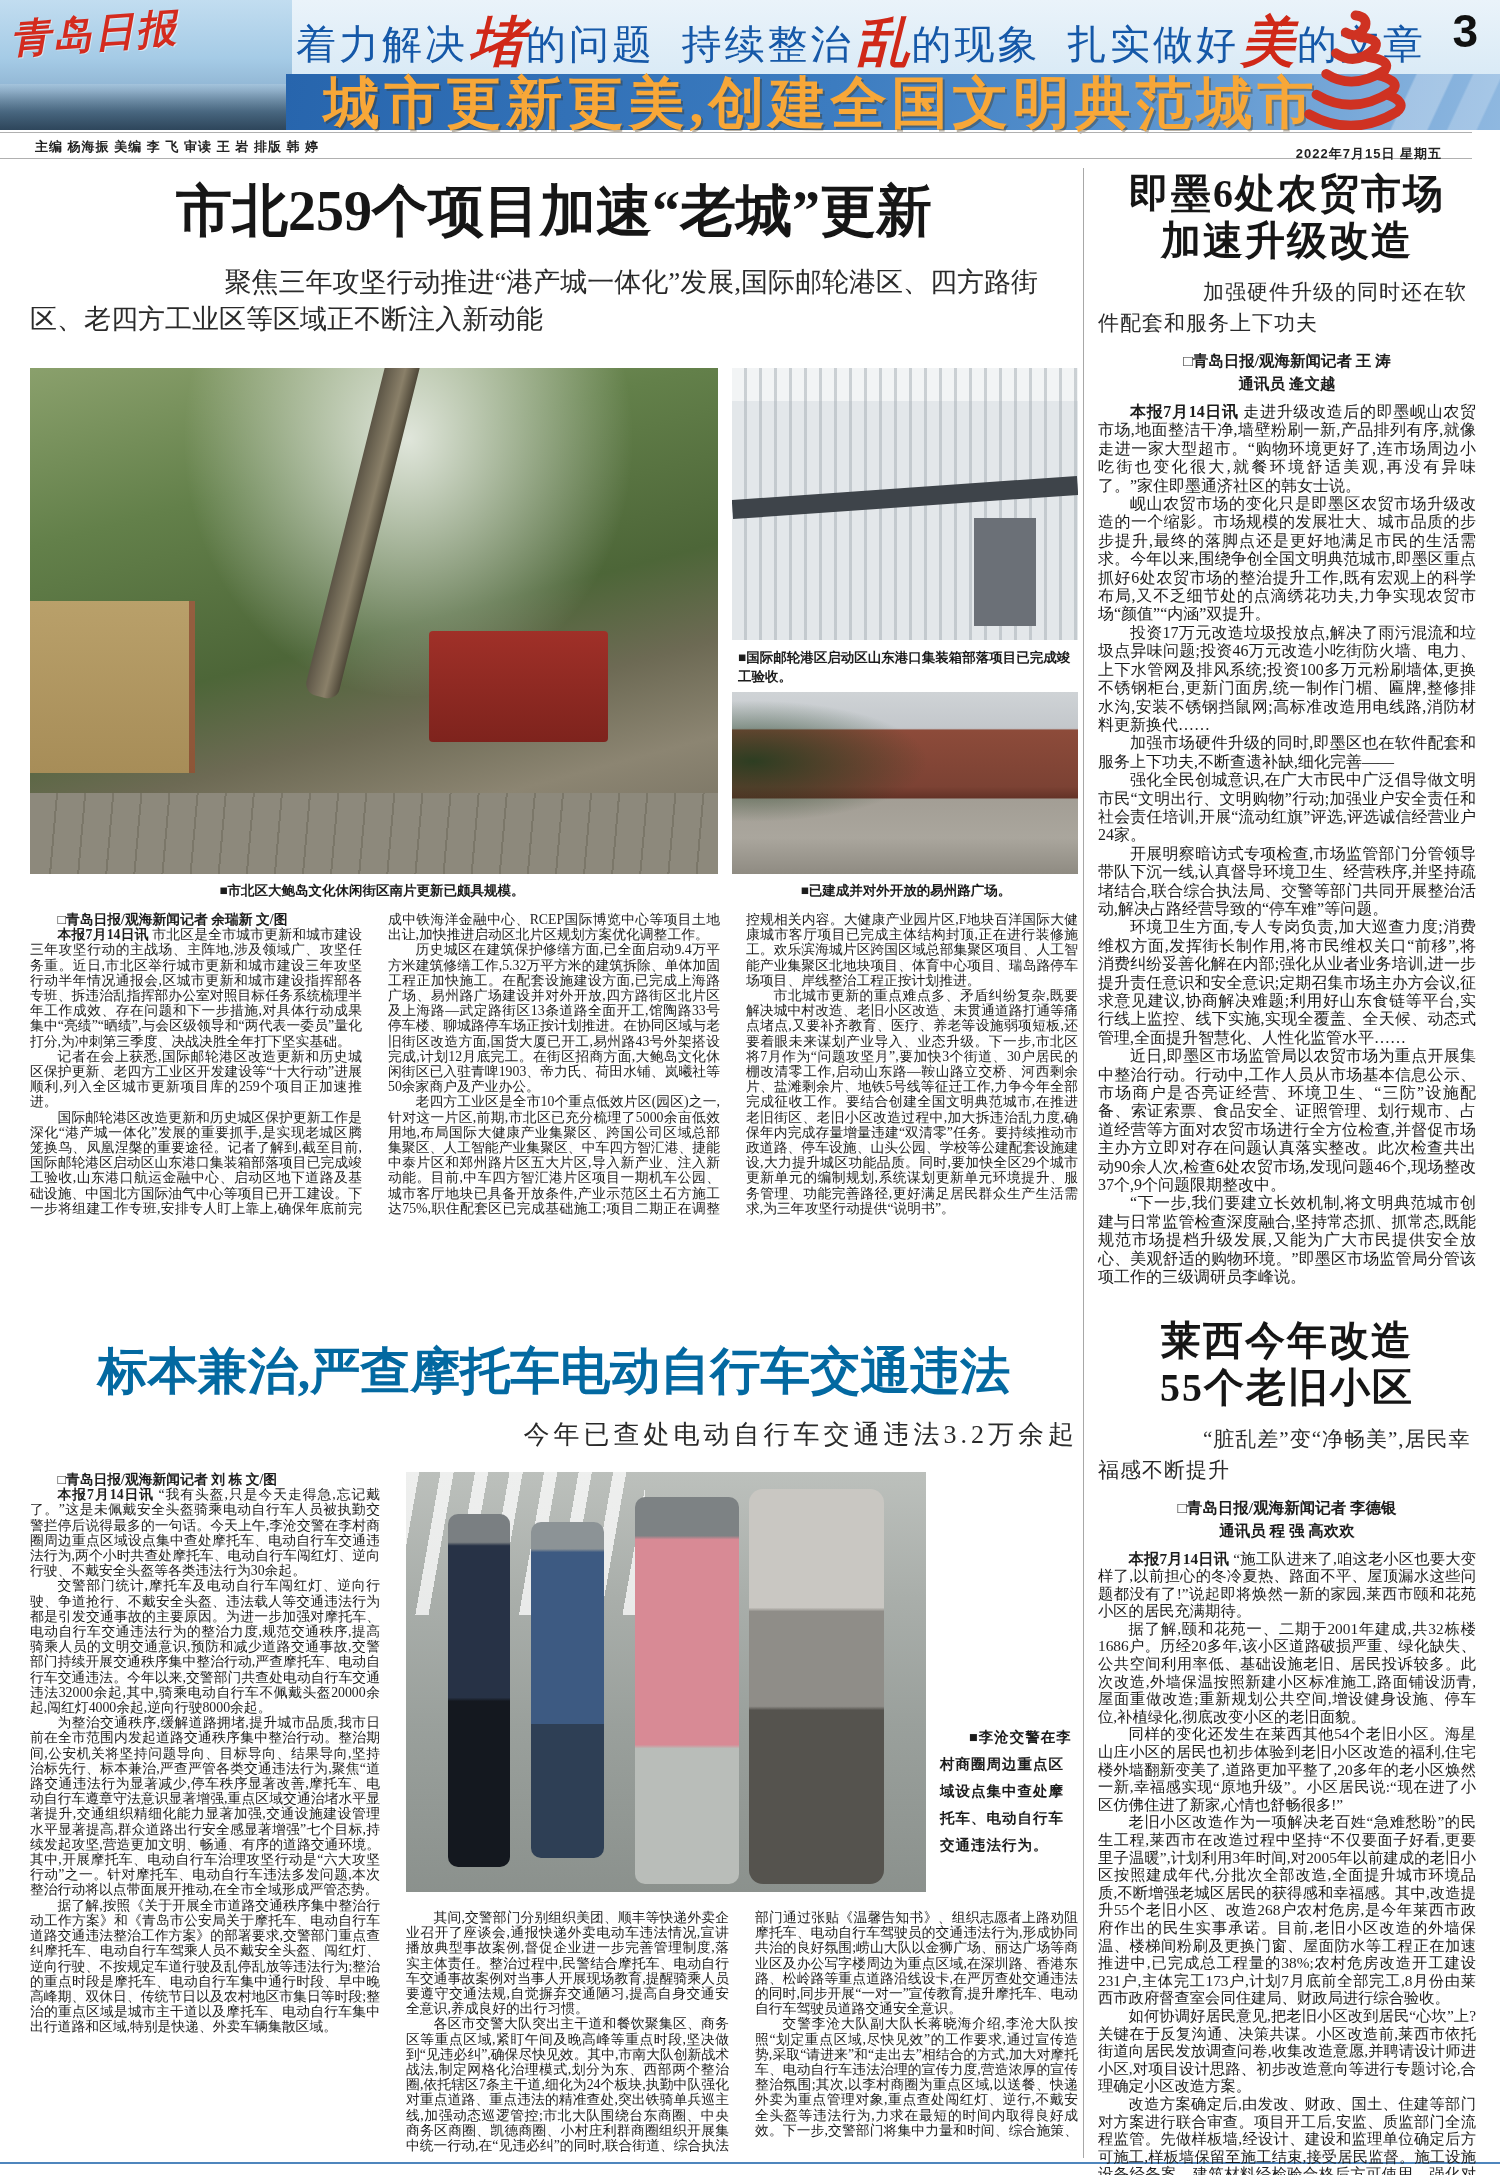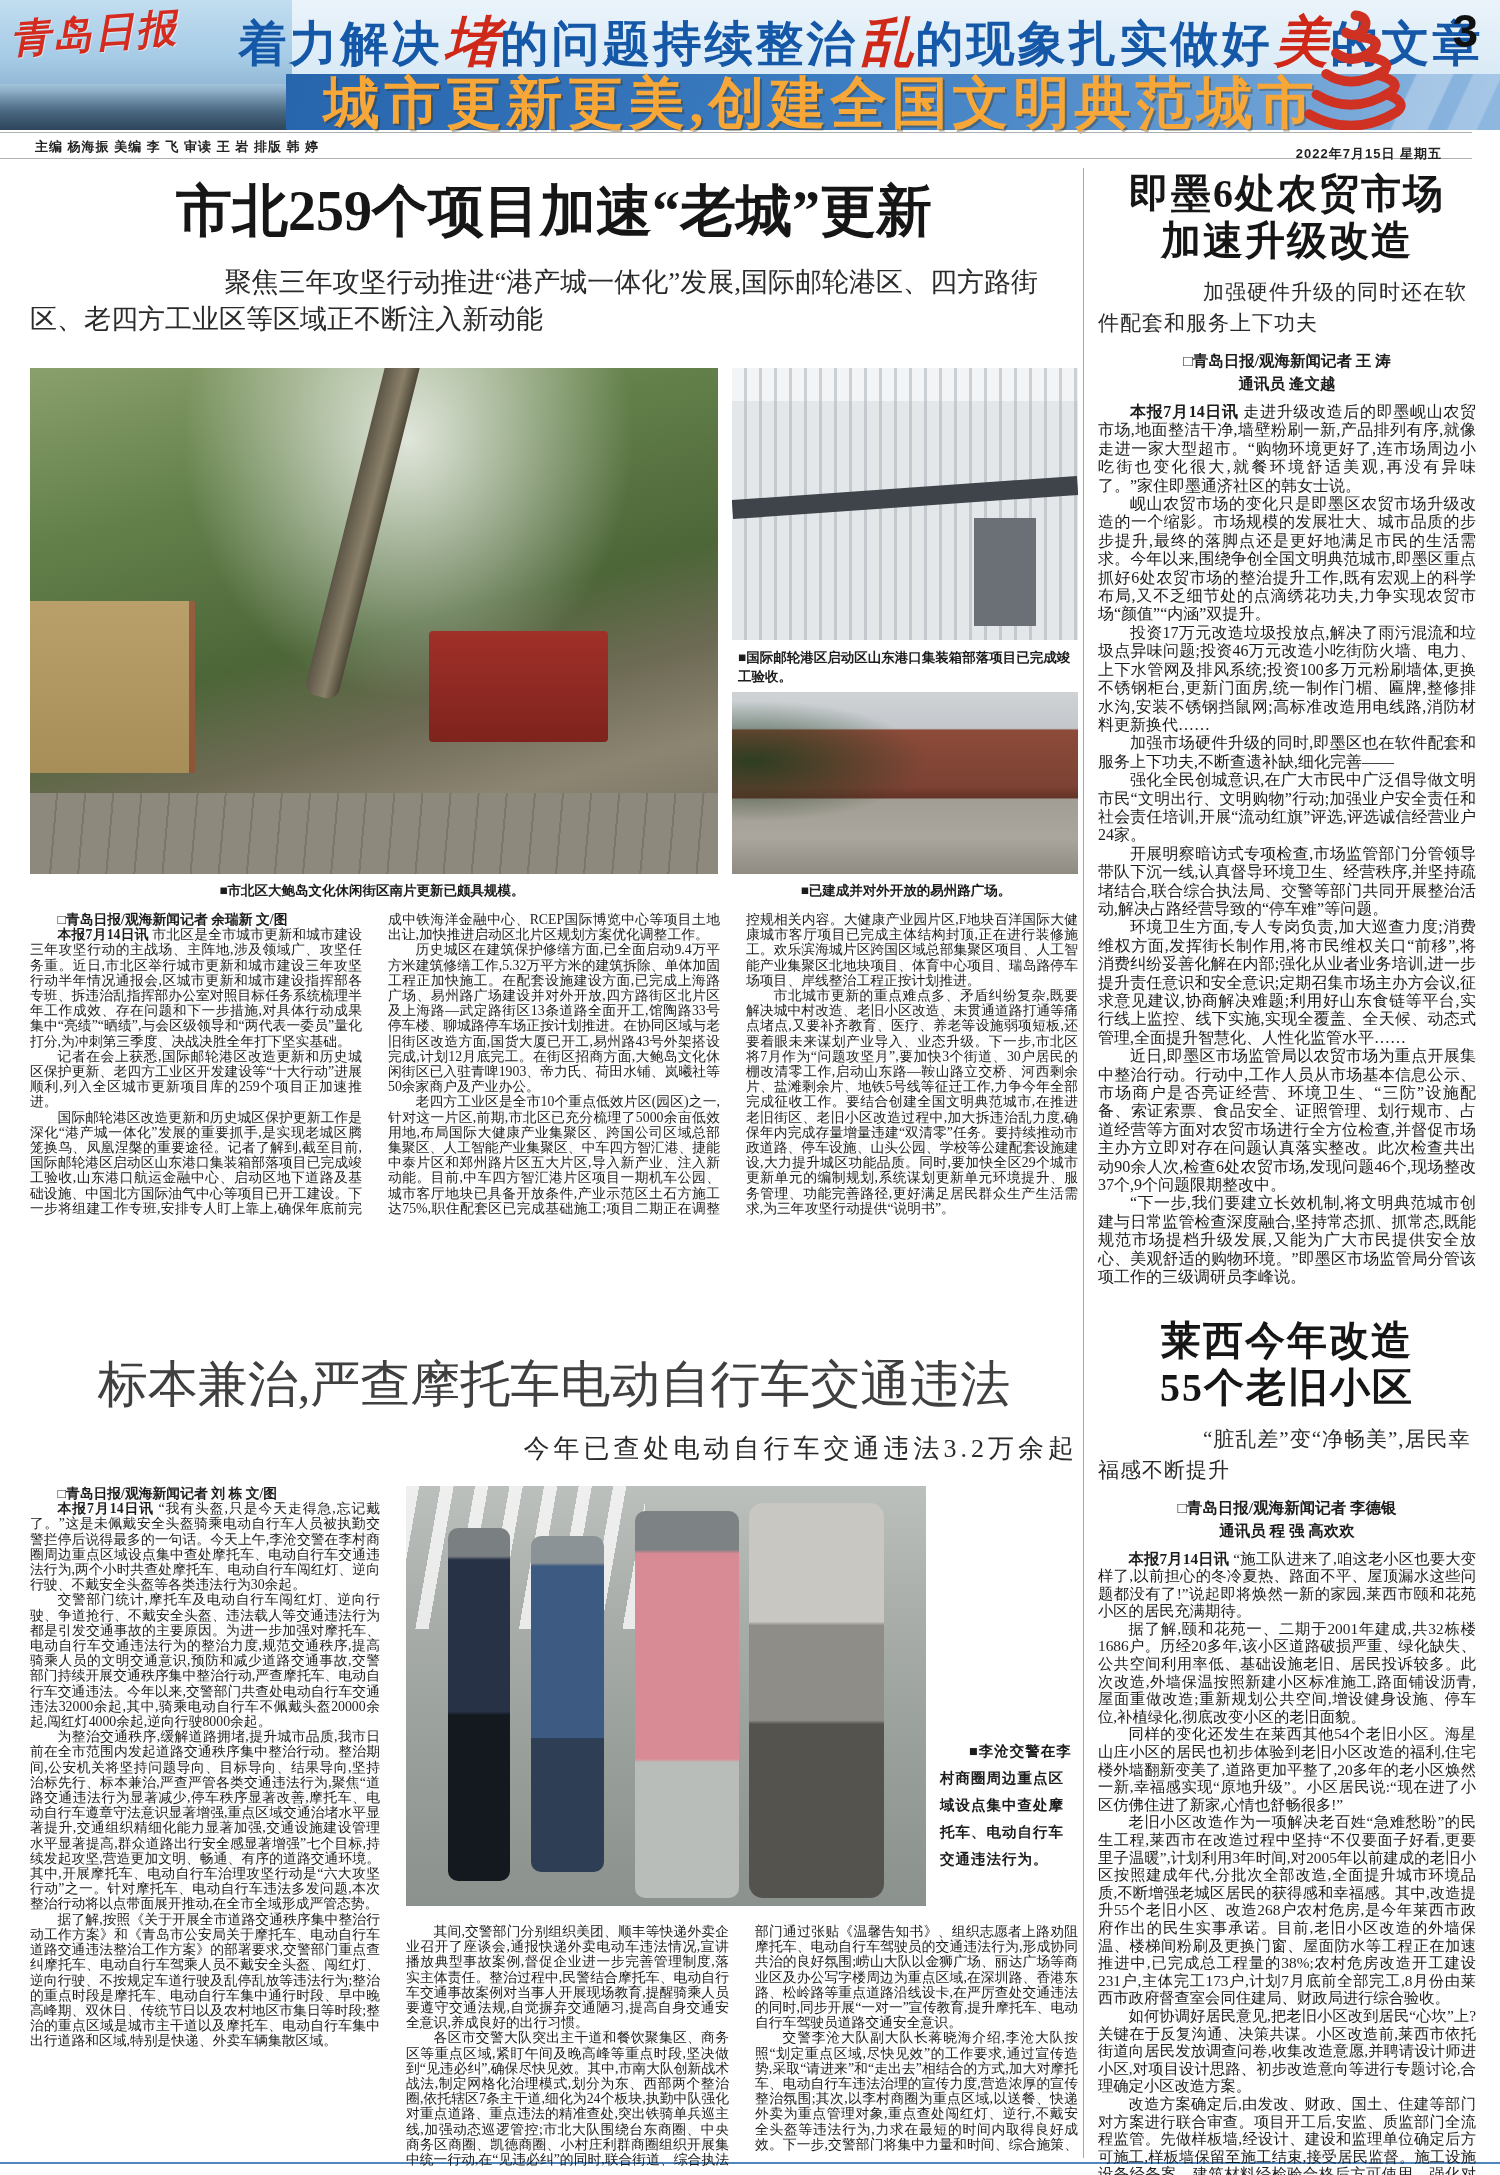--- a/index.html
+++ b/index.html
@@ -3,21 +3,21 @@
 <meta charset="utf-8">
 <style>
   html,body{margin:0;padding:0;background:#ffffff;}
   body{width:1500px;height:2175px;position:relative;font-family:"Liberation Serif","DejaVu Serif",serif;color:#1c1c1c;overflow:hidden;}
   
   .banner{position:absolute;left:0;top:0;width:1500px;height:130px;background:linear-gradient(180deg,#eaf3fa 0%,#d9eaf6 60%,#cfe3f2 100%);}
   .masthead{position:absolute;left:0;top:0;width:292px;height:130px;background:linear-gradient(180deg,#c2ddf0 0%,#a5cbe6 45%,#8fb4d2 70%,#678ca8 88%,#54758e 100%);overflow:hidden;}
   .masthead:after{content:"";position:absolute;left:0;bottom:0;width:100%;height:46px;background:linear-gradient(180deg,rgba(255,255,255,.15),rgba(45,70,92,.55) 60%,rgba(30,50,70,.7));}
   .masthead .logo{position:absolute;left:10px;top:6px;font-weight:900;font-size:40px;color:#d42b1e;font-style:italic;letter-spacing:2px;text-shadow:1px 1px 0 rgba(255,255,255,.5);transform:rotate(-4deg);}
   .slogan{position:absolute;left:296px;top:14px;width:1130px;height:60px;display:flex;align-items:center;justify-content:center;white-space:nowrap;}
-  .slogan .b{font-family:"Liberation Sans","DejaVu Sans",sans-serif;font-weight:700;font-size:48px;color:#1558a8;letter-spacing:3px;}
+  .slogan .b{font-family:"Liberation Sans","DejaVu Sans",sans-serif;font-weight:400;font-size:40px;color:#1558a8;letter-spacing:3px;}
   .slogan .r{font-weight:900;font-size:54px;color:#d02818;font-style:italic;margin:0 2px;transform:translateY(-2px);}
   .slogan .gap{display:inline-block;width:34px;}
   .pageno{position:absolute;right:22px;top:4px;font-family:"Liberation Sans","DejaVu Sans",sans-serif;font-weight:900;font-size:46px;color:#111;}
   .band{position:absolute;left:286px;top:74px;right:0;height:56px;background:linear-gradient(100deg,#2765ad 0%,#3c7cc0 45%,#5c95cf 72%,#8fb8e0 100%);}
   .band:after{content:"";position:absolute;right:0;top:0;height:100%;width:220px;background:linear-gradient(115deg,transparent 55%,rgba(255,255,255,.28) 56% 70%,transparent 71% 78%,rgba(255,255,255,.22) 79% 90%,transparent 91%);}
   .band-title{position:absolute;left:20px;top:-8px;width:1030px;text-align:center;font-weight:900;font-size:56px;letter-spacing:5px;color:#f7a738;text-shadow:2px 2px 0 rgba(60,40,5,.35);white-space:nowrap;}
   .sculpt{position:absolute;left:1292px;top:2px;z-index:5;}
   
   .meta{position:absolute;left:0;top:132px;width:1472px;height:27px;border-top:1px solid #b0b0b0;border-bottom:1px solid #b0b0b0;box-sizing:border-box;font-family:"Liberation Sans","DejaVu Sans",sans-serif;font-size:13px;color:#222;}
   .meta .ed{position:absolute;left:35px;top:5px;font-weight:700;letter-spacing:1px;}
@@ -46,21 +46,21 @@
   .ph-brick{width:346px;flex:1;background:radial-gradient(ellipse at 6% 38%,rgba(30,60,30,.85),transparent 38%),linear-gradient(180deg,#cfd3d6 0%,#c3c7cb 20%,#8d4b3a 21%,#7c4234 52%,#653327 58%,#a39e95 59%,#aaa69d 80%,#8f8b82 100%);}
   .caps{display:flex;gap:20px;margin-top:8px;}
   .cap{font-size:13.5px;font-weight:700;text-align:center;}
   .cap.w-left{width:688px;}
   .cap.w-right{width:346px;}
   .body3{margin-top:12px;height:432px;overflow:hidden;column-count:3;column-gap:26px;text-align:justify;font-size:13.8px;line-height:15.2px;}
   .pp{margin:0;text-indent:2em;}
   .byline-p{text-indent:2em;font-weight:700;}
   
   .bottom{position:absolute;left:30px;top:1338px;width:1048px;}
-  .h2b{margin:13px;text-align:center;font-size:50px;font-weight:400;color:#404040;white-space:nowrap;}
+  .h2b{margin:0;text-align:center;font-size:50px;font-weight:700;color:#0369a1;white-space:nowrap;}
   .sub2{margin:12px 0 0 0;text-align:right;font-size:26px;letter-spacing:4px;color:#2a2a2a;}
   .bot-wrap{margin-top:20px;display:flex;gap:26px;}
   .bcol1{width:350px;height:708px;overflow:hidden;text-align:justify;font-size:13.8px;line-height:15.2px;}
   .bright{width:672px;}
   .ph-police{width:520px;height:420px;background:linear-gradient(180deg,#bcc0bc 0%,#a9aeaa 30%,#9aa09c 60%,#8b918d 100%);}
   .ph-police .cross{position:absolute;left:0;top:0;width:46%;height:34%;background:repeating-linear-gradient(100deg,rgba(255,255,255,.75) 0 13px,transparent 13px 34px);}
   .fig{position:absolute;border-radius:10px;}
   .f1{left:24%;top:12%;width:14%;height:80%;background:linear-gradient(180deg,#8c9396 8%,#3d5a82 9% 60%,#2e3f55 60% 100%);}
   .f2{left:44%;top:6%;width:20%;height:92%;background:linear-gradient(180deg,#7d8284 10%,#d88a95 11% 64%,#b9bdb9 65%);}
   .f3{left:66%;top:4%;width:26%;height:94%;background:linear-gradient(180deg,#c9c7c2 0 30%,#8f8d88 31% 55%,#55534e 56% 100%);border-radius:14px;}

